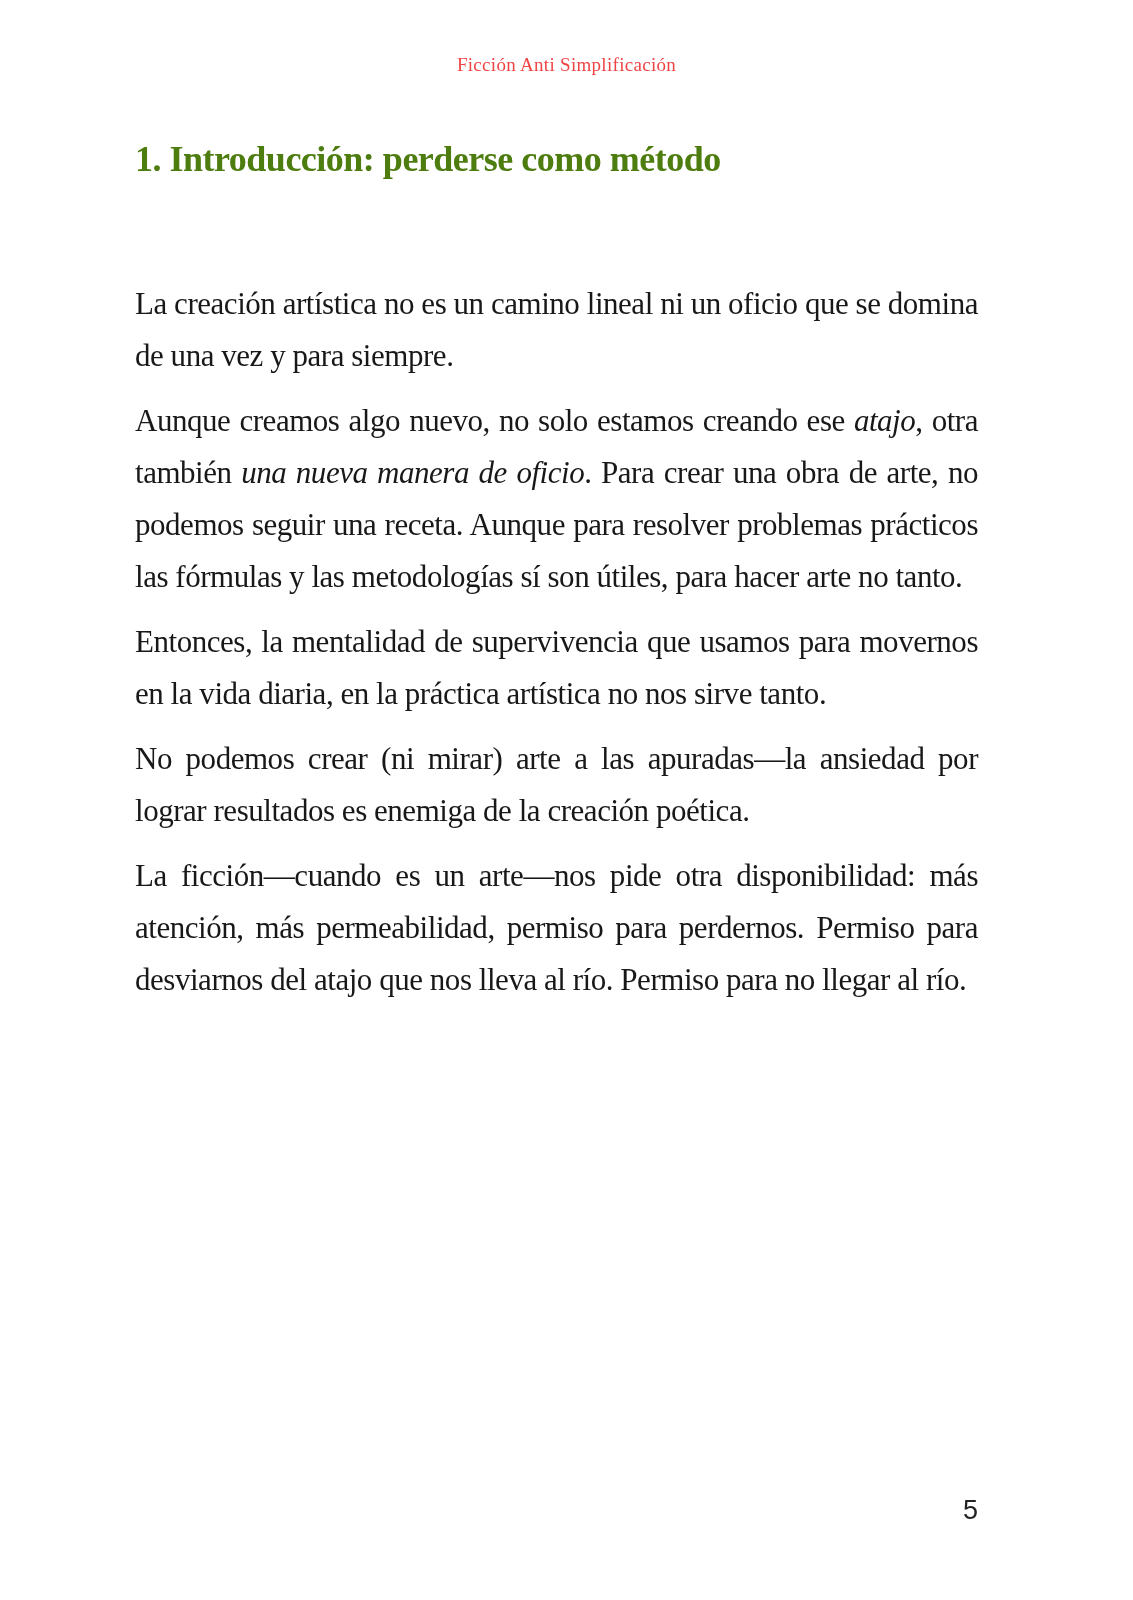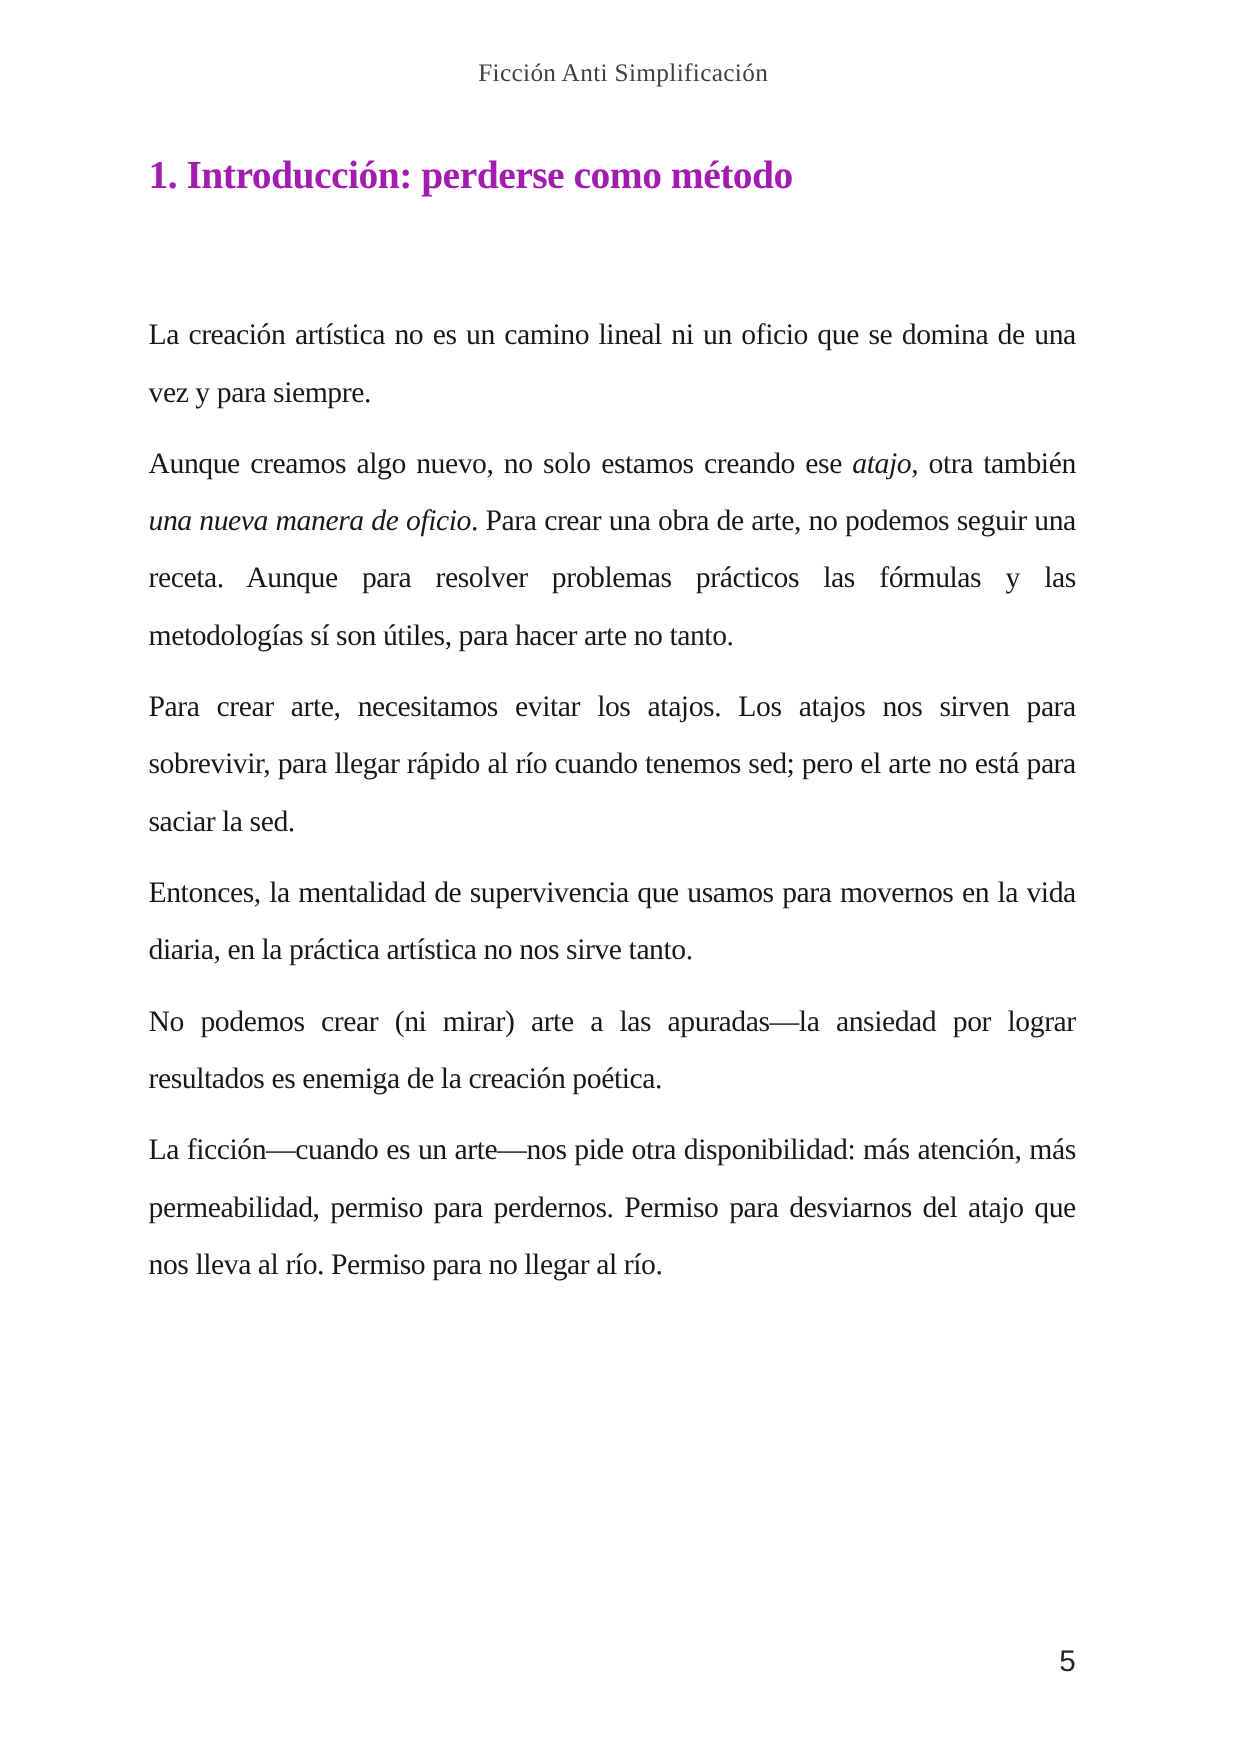--- a/index.html
+++ b/index.html
@@ -14,41 +14,41 @@
     background: #ffffff;
     overflow: hidden;
     font-family: "Liberation Serif", serif;
   }
   .running-header {
     position: absolute;
     top: 54px;
     left: 0;
     width: 100%;
     text-align: center;
-    font-size: 23px;
+    font-size: 19px;
     letter-spacing: 0.3px;
-    color: #404040;
+    color: #ef4444;
   }
   .chapter-heading {
     position: absolute;
     top: 138px;
     left: 135px;
     right: 140px;
     margin: 0;
     font-size: 36px;
     font-weight: bold;
     letter-spacing: -0.5px;
-    color: #a21caf;
+    color: #4d7c0f;
   }
   .body-text {
     position: absolute;
     top: 278px;
     left: 135px;
     width: 843px;
-    font-size: 27px;
+    font-size: 31px;
     line-height: 52px;
     letter-spacing: -0.015em;
     text-align: justify;
     color: #181818;
   }
   .body-text p {
     margin: 0 0 13px 0;
   }
   .body-text em {
     font-style: italic;
@@ -67,21 +67,20 @@
 
 <div class="page">
 
   <div class="running-header">Ficción Anti Simplificación</div>
 
   <h1 class="chapter-heading">1. Introducción: perderse como método</h1>
 
   <div class="body-text">
       <p><span>La creación artística no es un camino lineal ni un oficio que se domina de una vez y para siempre.</span></p>
       <p><span>Aunque creamos algo nuevo, no solo estamos creando ese </span><em>atajo</em><span>, otra también </span><em>una nueva manera de oficio</em><span>. Para crear una obra de arte, no podemos seguir una receta. Aunque para resolver problemas prácticos las fórmulas y las metodologías sí son útiles, para hacer arte no tanto.</span></p>
-      <p><span>Para crear arte, necesitamos evitar los atajos. Los atajos nos sirven para sobrevivir, para llegar rápido al río cuando tenemos sed; pero el arte no está para saciar la sed.</span></p>
       <p><span>Entonces, la mentalidad de supervivencia que usamos para movernos en la vida diaria, en la práctica artística no nos sirve tanto.</span></p>
       <p><span>No podemos crear (ni mirar) arte a las apuradas—la ansiedad por lograr resultados es enemiga de la creación poética.</span></p>
       <p><span>La ficción—cuando es un arte—nos pide otra disponibilidad: más atención, más permeabilidad, permiso para perdernos. Permiso para desviarnos del atajo que nos lleva al río. Permiso para no llegar al río.</span></p>
     </div>
 
   <div class="page-number">5</div>
 
 </div>
 
 </body></html>

